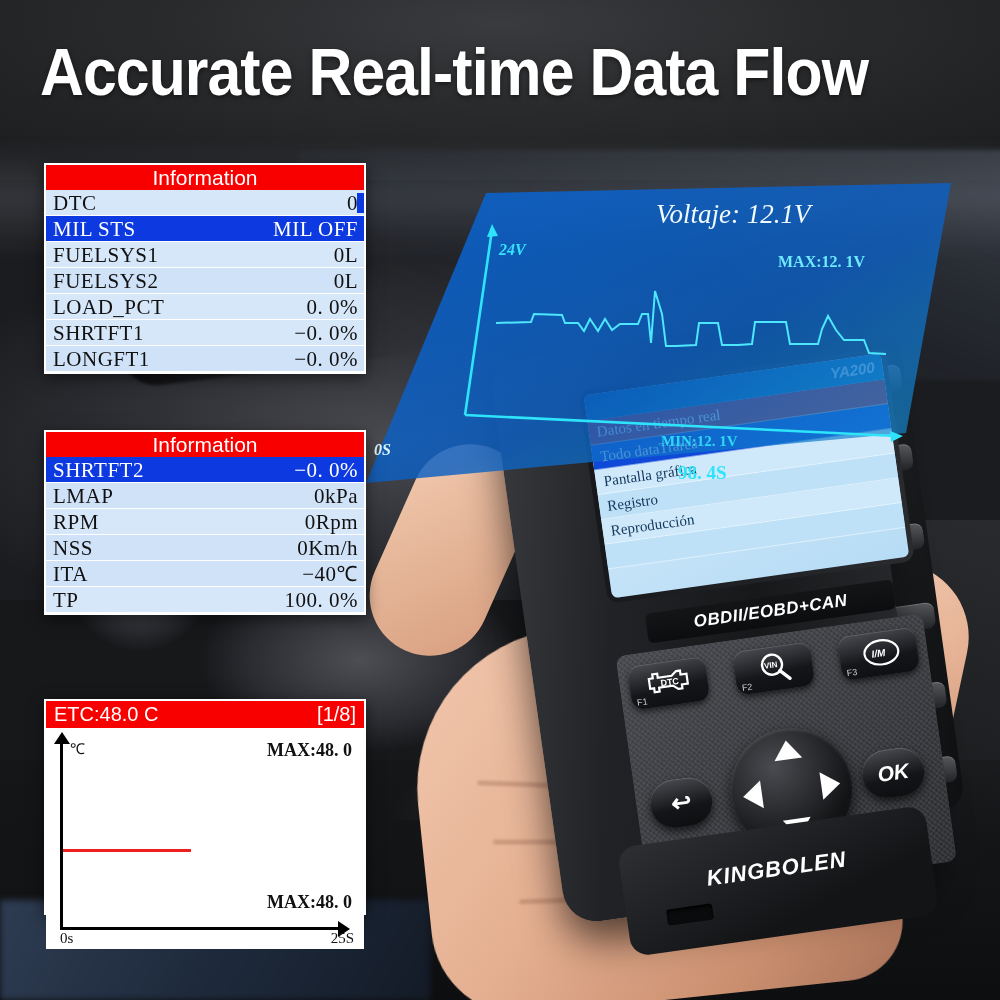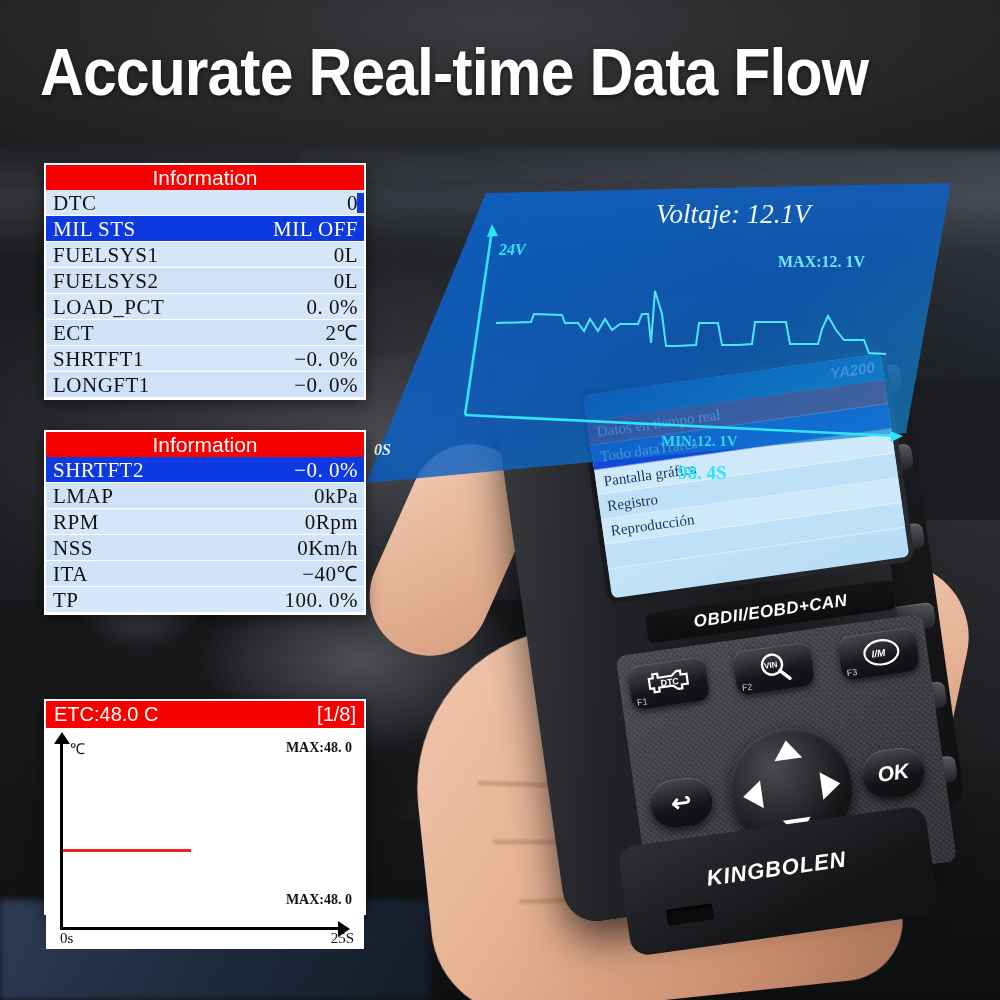--- a/index.html
+++ b/index.html
@@ -258,21 +258,21 @@
   }
   #graph-head {
     height:27px; background:#f80000; color:#fff;
     display:flex; justify-content:space-between; align-items:center;
     padding:0 8px;
     font-family:"Liberation Sans", sans-serif;
     font-size:20px;
   }
   #graph-body { position:relative; height:221px; background:#fff; }
   .gv-axis { position:absolute; background:#000; }
-  .gtxt { position:absolute; font-size:14px; color:#111; font-family:"Liberation Serif", serif; font-weight:bold; }
+  .gtxt { position:absolute; font-size:18px; color:#111; font-family:"Liberation Serif", serif; font-weight:bold; }
   .gtxt.small { font-size:15px; font-weight:normal; }
   #red-trace { position:absolute; height:3px; background:#ef1f1f; }
 
   
   #overlay {
     position:absolute; left:366px; top:183px; width:585px; height:300px;
     pointer-events:none;
   }
   #overlay svg { display:block; }
 </style>
@@ -428,24 +428,20 @@
       <span class="v">0L</span>
     </div>
     <div class="prow alt">
       <span class="k">FUELSYS2</span>
       <span class="v">0L</span>
     </div>
     <div class="prow">
       <span class="k">LOAD_PCT</span>
       <span class="v">0. 0%</span>
     </div>
-    <div class="prow alt">
-      <span class="k">ECT</span>
-      <span class="v">2℃</span>
-    </div>
     <div class="prow">
       <span class="k">SHRTFT1</span>
       <span class="v">−0. 0%</span>
     </div>
     <div class="prow alt">
       <span class="k">LONGFT1</span>
       <span class="v">−0. 0%</span>
     </div>
   </div>
 </div>

